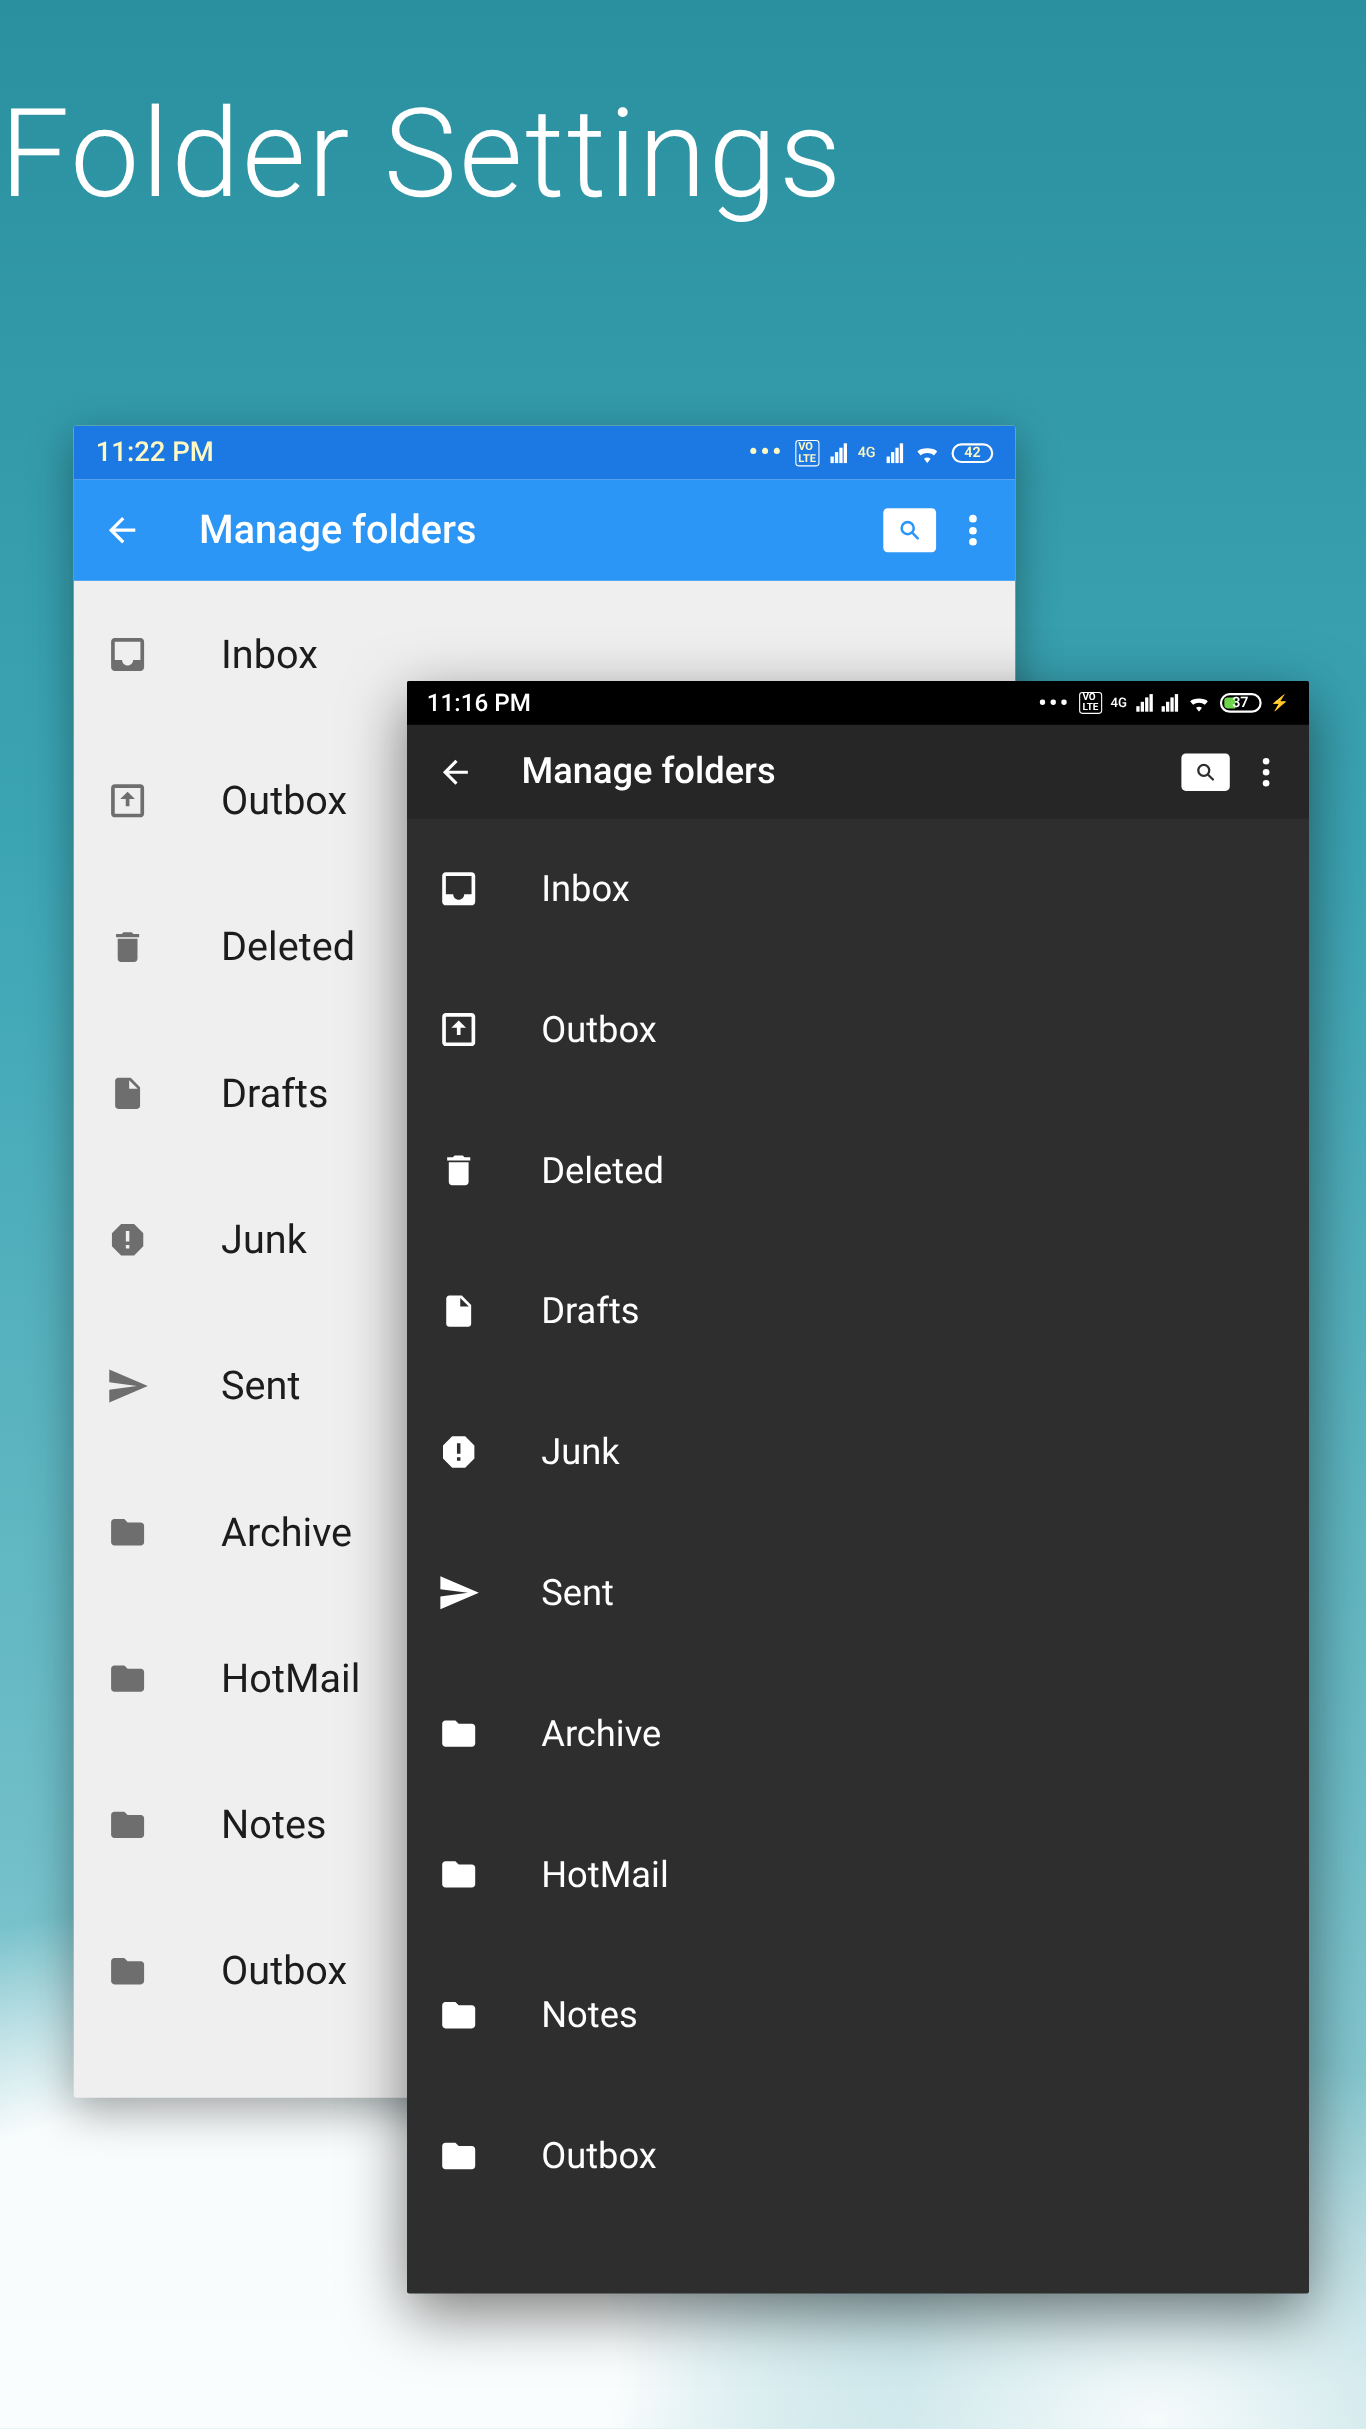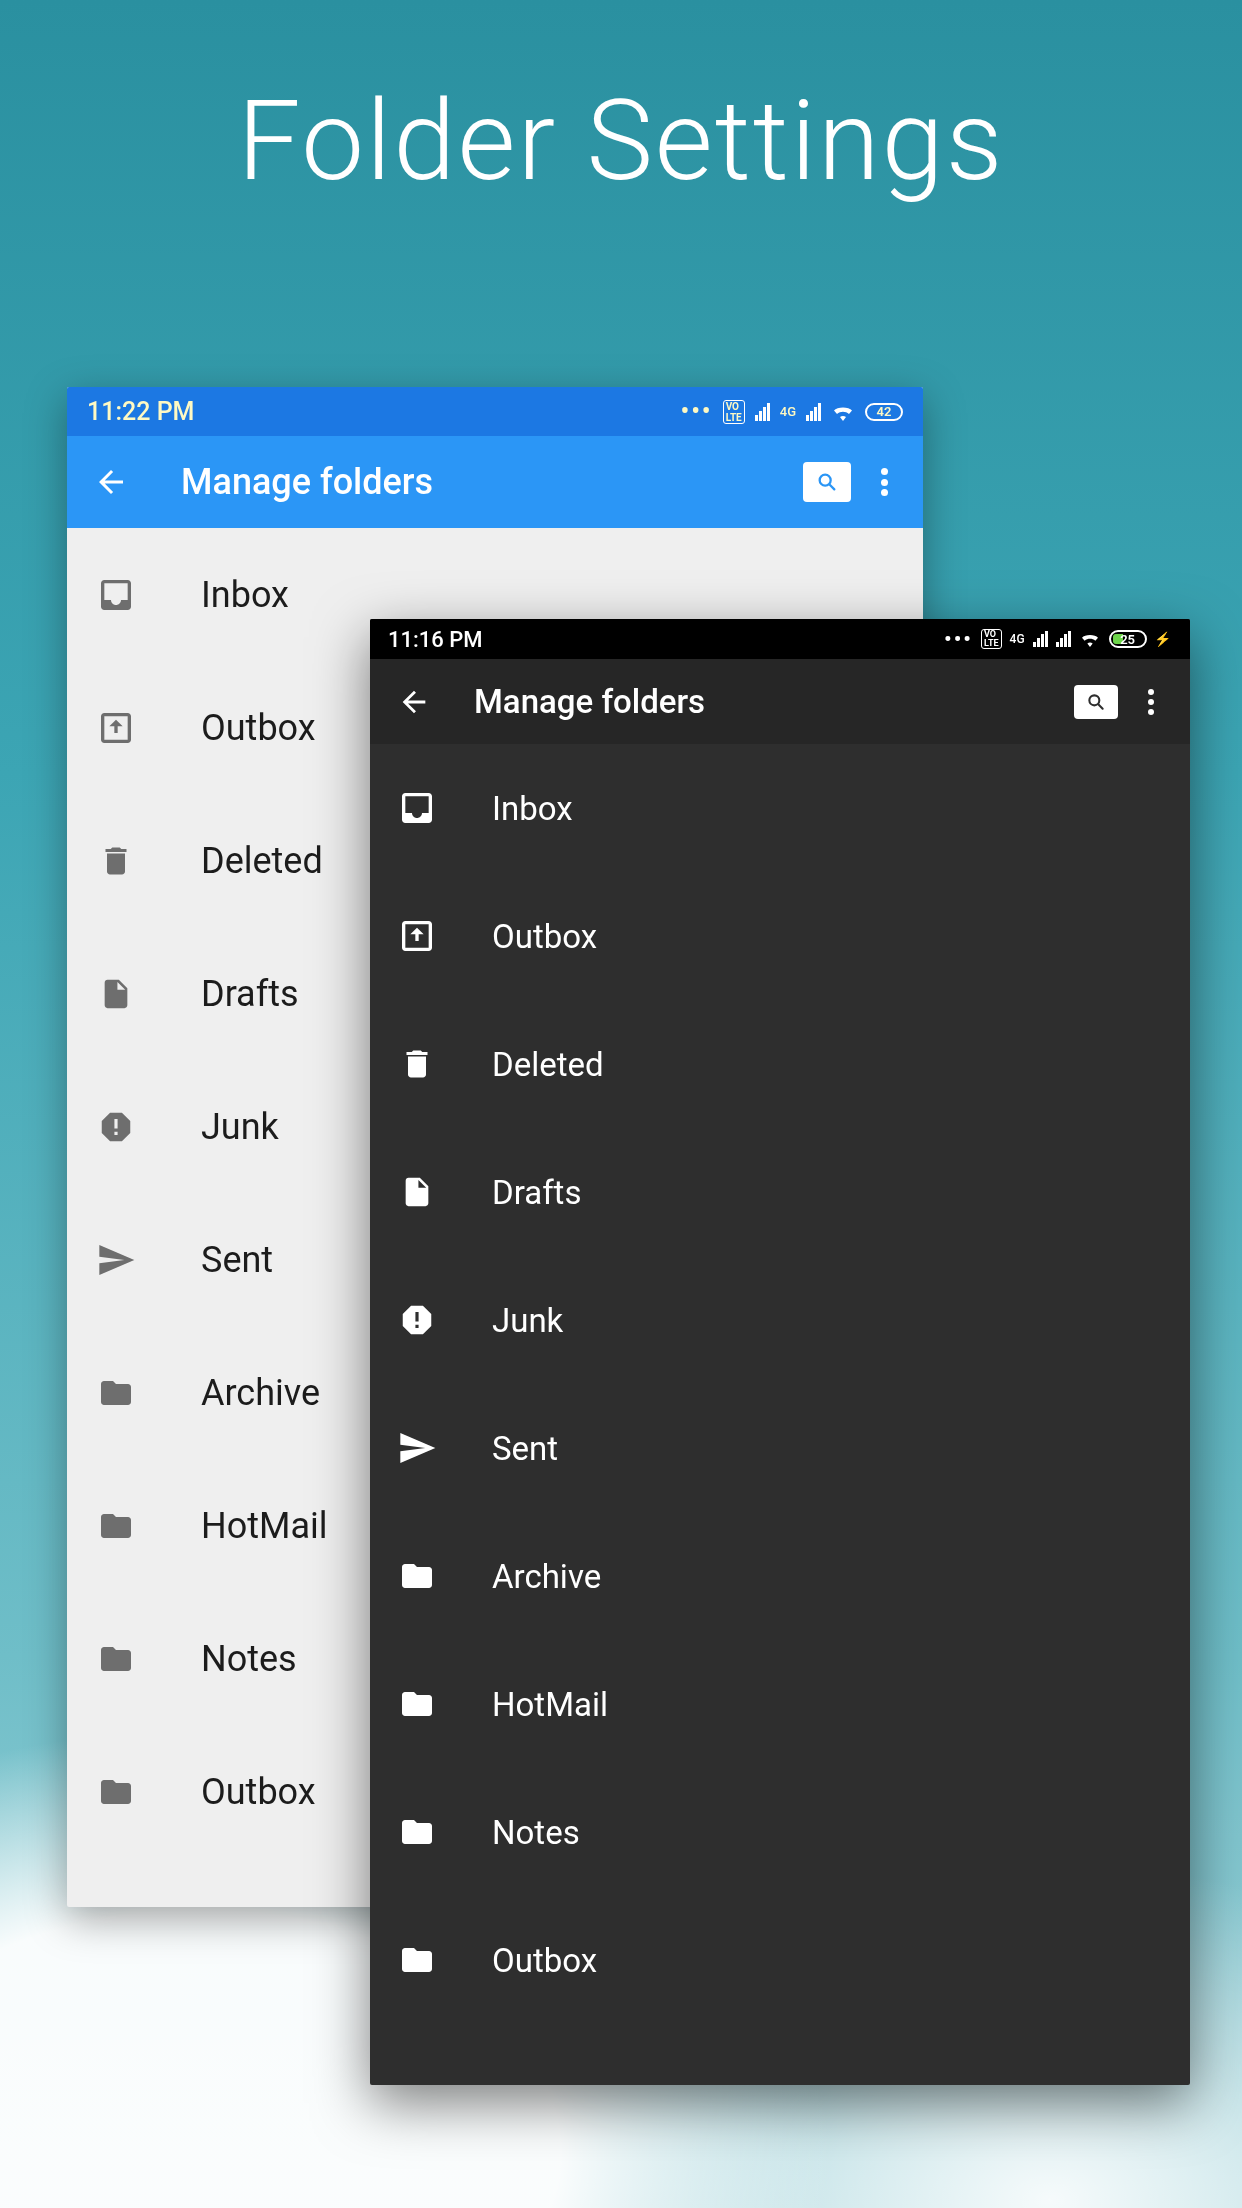--- a/index.html
+++ b/index.html
@@ -7,21 +7,21 @@
   .bg {
     width:1242px; height:2208px;
     background:
       radial-gradient(ellipse 900px 600px at 200px 2150px, rgba(255,255,255,.95), rgba(255,255,255,.95) 40%, rgba(255,255,255,0) 70%),
       radial-gradient(ellipse 700px 450px at 1050px 2200px, rgba(255,255,255,.9), rgba(255,255,255,0) 75%),
       linear-gradient(180deg,#2a90a0 0%,#3ca5b4 35%,#6fbec8 75%,#a3d3da 100%);
     position:relative;
   }
   .title {
     position:absolute; top:75px; left:0; width:100%;
-    text-align:center; color:#fff; font-size:112px; font-weight:300;
+    text-align:left; color:#fff; font-size:112px; font-weight:300;
     letter-spacing:2px;
   }
 
   
   .phone-light {
     position:absolute; top:387px; left:67px;
     width:856px; height:1520px;
     background:#efefef;
     box-shadow:0 12px 40px rgba(0,0,0,.35);
     border-radius:2px;
@@ -225,21 +225,21 @@
         <span class="sig">
             <span style="height:5px"></span>
             <span style="height:9px"></span>
             <span style="height:13px"></span>
             <span style="height:16px"></span>
           </span>
         <svg width="22" height="16" viewBox="0 0 24 18">
             <path fill="#fff" d="M12 18l-3-4c1.8-1.4 4.2-1.4 6 0l-3 4zm-6-7l-3-3.5C6 3.6 18 3.6 21 7.5L18 11c-3.4-2.9-8.6-2.9-12 0z"></path>
           </svg>
         <span class="bat bat-green">
-            <span style="position:relative;z-index:2;">25</span>
+            <span style="position:relative;z-index:2;">37</span>
           </span>
         <span style="font-size:14px;">⚡</span>
       </div>
     </div>
     <div class="pd-appbar">
       <div class="pd-back">
         <svg width="34" height="34" viewBox="0 0 24 24">
             <path fill="#fff" d="M20 11H7.8l5.6-5.6L12 4l-8 8 8 8 1.4-1.4L7.8 13H20z"></path>
           </svg>
       </div>

